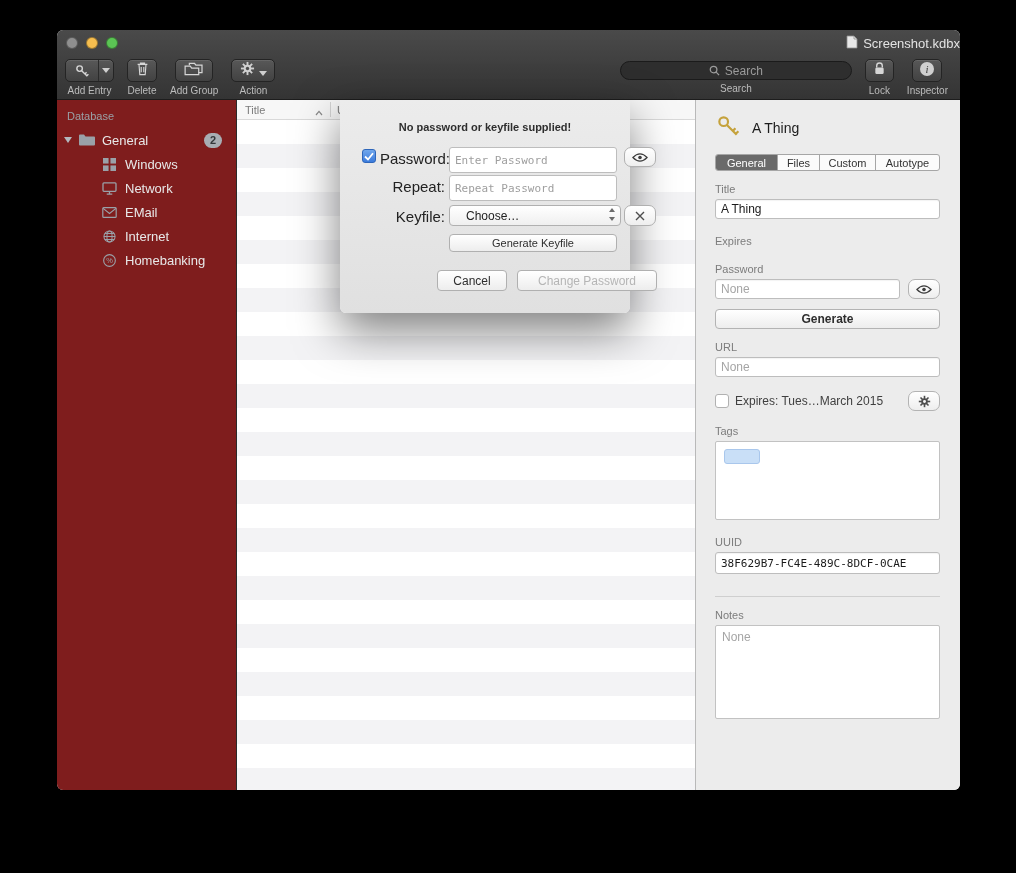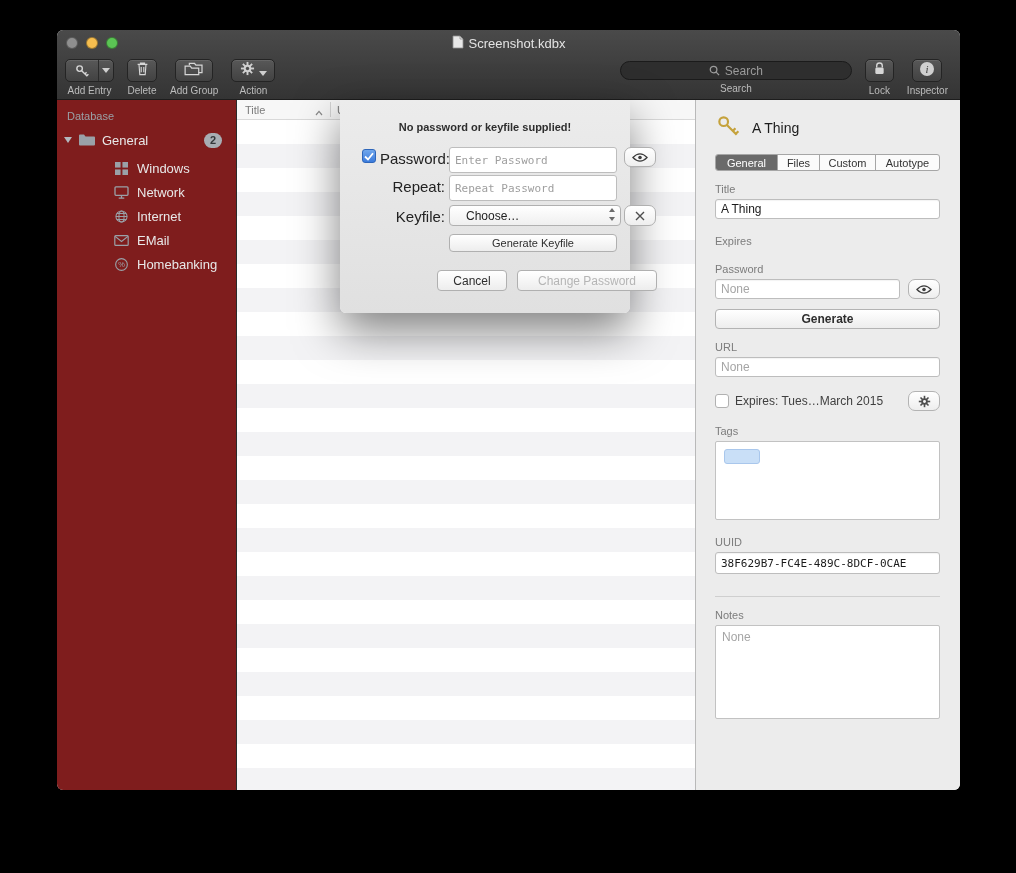--- a/index.html
+++ b/index.html
@@ -9,21 +9,21 @@
 
   .window { position:absolute; left:57px; top:30px; width:903px; height:760px;
             border-radius:6px; overflow:hidden; background:#ececec;
             box-shadow:0 30px 70px rgba(0,0,0,.65); }
 
   
   .chrome { position:relative; height:70px;
             background:linear-gradient(#4a4a4a,#343434);
             border-bottom:1px solid #1d1d1d; }
   .titlebar { position:relative; height:26px; display:flex; align-items:center;
-              justify-content:center; }
+              justify-content:flex-end; }
   .traffic { position:absolute; left:9px; top:7px; display:flex; gap:8px; }
   .tl { width:12px; height:12px; border-radius:50%; border:1px solid rgba(0,0,0,.35); }
   .tl.gray  { background:#8f8f8f; }
   .tl.yellow{ background:#f6be4f; }
   .tl.green { background:#5bc454; }
   .win-title { display:flex; align-items:center; gap:5px; color:#e3e3e3;
                font-size:13px; }
 
   .toolbar { display:flex; align-items:flex-start; padding:3px 12px 0 8px; height:44px; }
   .tb-item { display:flex; flex-direction:column; align-items:center; margin-right:13px; }
@@ -50,21 +50,21 @@
   .tree-row { height:24px; display:flex; align-items:center; font-size:13px; }
   .tree-root { padding-left:7px; }
   .disc { width:0; height:0; border-left:4.5px solid transparent;
           border-right:4.5px solid transparent; border-top:6px solid #b2b8be;
           margin-right:6px; }
   .tree-icon { width:17px; height:15px; margin-right:7px; flex:none;
                display:flex; align-items:center; justify-content:center; }
   .badge { margin-left:auto; margin-right:14px; background:#a8adb3; color:#33373a;
            font-size:11px; font-weight:bold; border-radius:9px; padding:0 6px;
            height:15px; line-height:15px; }
-  .tree-child { padding-left:56px;align-items:flex-end; }
+  .tree-child { padding-left:44px; }
 
   .main { flex:1; background:#fff; display:flex; flex-direction:column; position:relative; }
   .thead { height:20px; background:#f7f7f7; border-bottom:1px solid #d9d9d9;
            display:flex; align-items:center; font-size:11px; color:#7c7c7c;
            position:relative; flex:none; }
   .th-title { padding-left:8px; }
   .sort { position:absolute; left:78px; top:6px; }
   .th-div { position:absolute; left:93px; top:2px; bottom:2px; width:1px; background:#d4d4d4; }
   .th-u { position:absolute; left:100px; }
   .rows { flex:1;
@@ -311,39 +311,39 @@
           <svg width="15" height="13" viewBox="0 0 16 14">
               <rect x="1" y="1" width="14" height="9" rx="1" fill="none" stroke="#9aa1a8" stroke-width="1.4"></rect>
               <path d="M5 13h6M8 10v3" stroke="#9aa1a8" stroke-width="1.4"></path>
             </svg>
         </span>
         <span>Network</span>
       </div>
 
       <div class="tree-row tree-child">
         <span class="tree-icon">
+          <svg width="15" height="11" viewBox="0 0 16 12">
+              <rect x=".7" y=".7" width="14.6" height="10.6" rx="1" fill="none" stroke="#9aa1a8" stroke-width="1.3"></rect>
+              <path d="M1 1.5L8 7l7-5.5" fill="none" stroke="#9aa1a8" stroke-width="1.3"></path>
+            </svg>
+        </span>
+        <span>EMail</span>
+      </div>
+
+      <div class="tree-row tree-child">
+        <span class="tree-icon">
           <svg width="13" height="13" viewBox="0 0 14 14">
               <g fill="none" stroke="#9aa1a8" stroke-width="1.1">
                 <circle cx="7" cy="7" r="6"></circle>
                 <ellipse cx="7" cy="7" rx="2.8" ry="6"></ellipse>
                 <path d="M1 7h12M1.9 3.8h10.2M1.9 10.2h10.2"></path>
               </g>
             </svg>
         </span>
         <span>Internet</span>
-      </div>
-
-      <div class="tree-row tree-child">
-        <span class="tree-icon">
-          <svg width="15" height="11" viewBox="0 0 16 12">
-              <rect x=".7" y=".7" width="14.6" height="10.6" rx="1" fill="none" stroke="#9aa1a8" stroke-width="1.3"></rect>
-              <path d="M1 1.5L8 7l7-5.5" fill="none" stroke="#9aa1a8" stroke-width="1.3"></path>
-            </svg>
-        </span>
-        <span>EMail</span>
       </div>
 
       <div class="tree-row tree-child">
         <span class="tree-icon">
           <svg width="13" height="13" viewBox="0 0 14 14">
               <circle cx="7" cy="7" r="6.3" fill="none" stroke="#9aa1a8" stroke-width="1.2"></circle>
               <text x="7" y="10" text-anchor="middle" font-size="8" fill="#9aa1a8" font-family="Liberation Sans, sans-serif">%</text>
             </svg>
         </span>
         <span>Homebanking</span>

